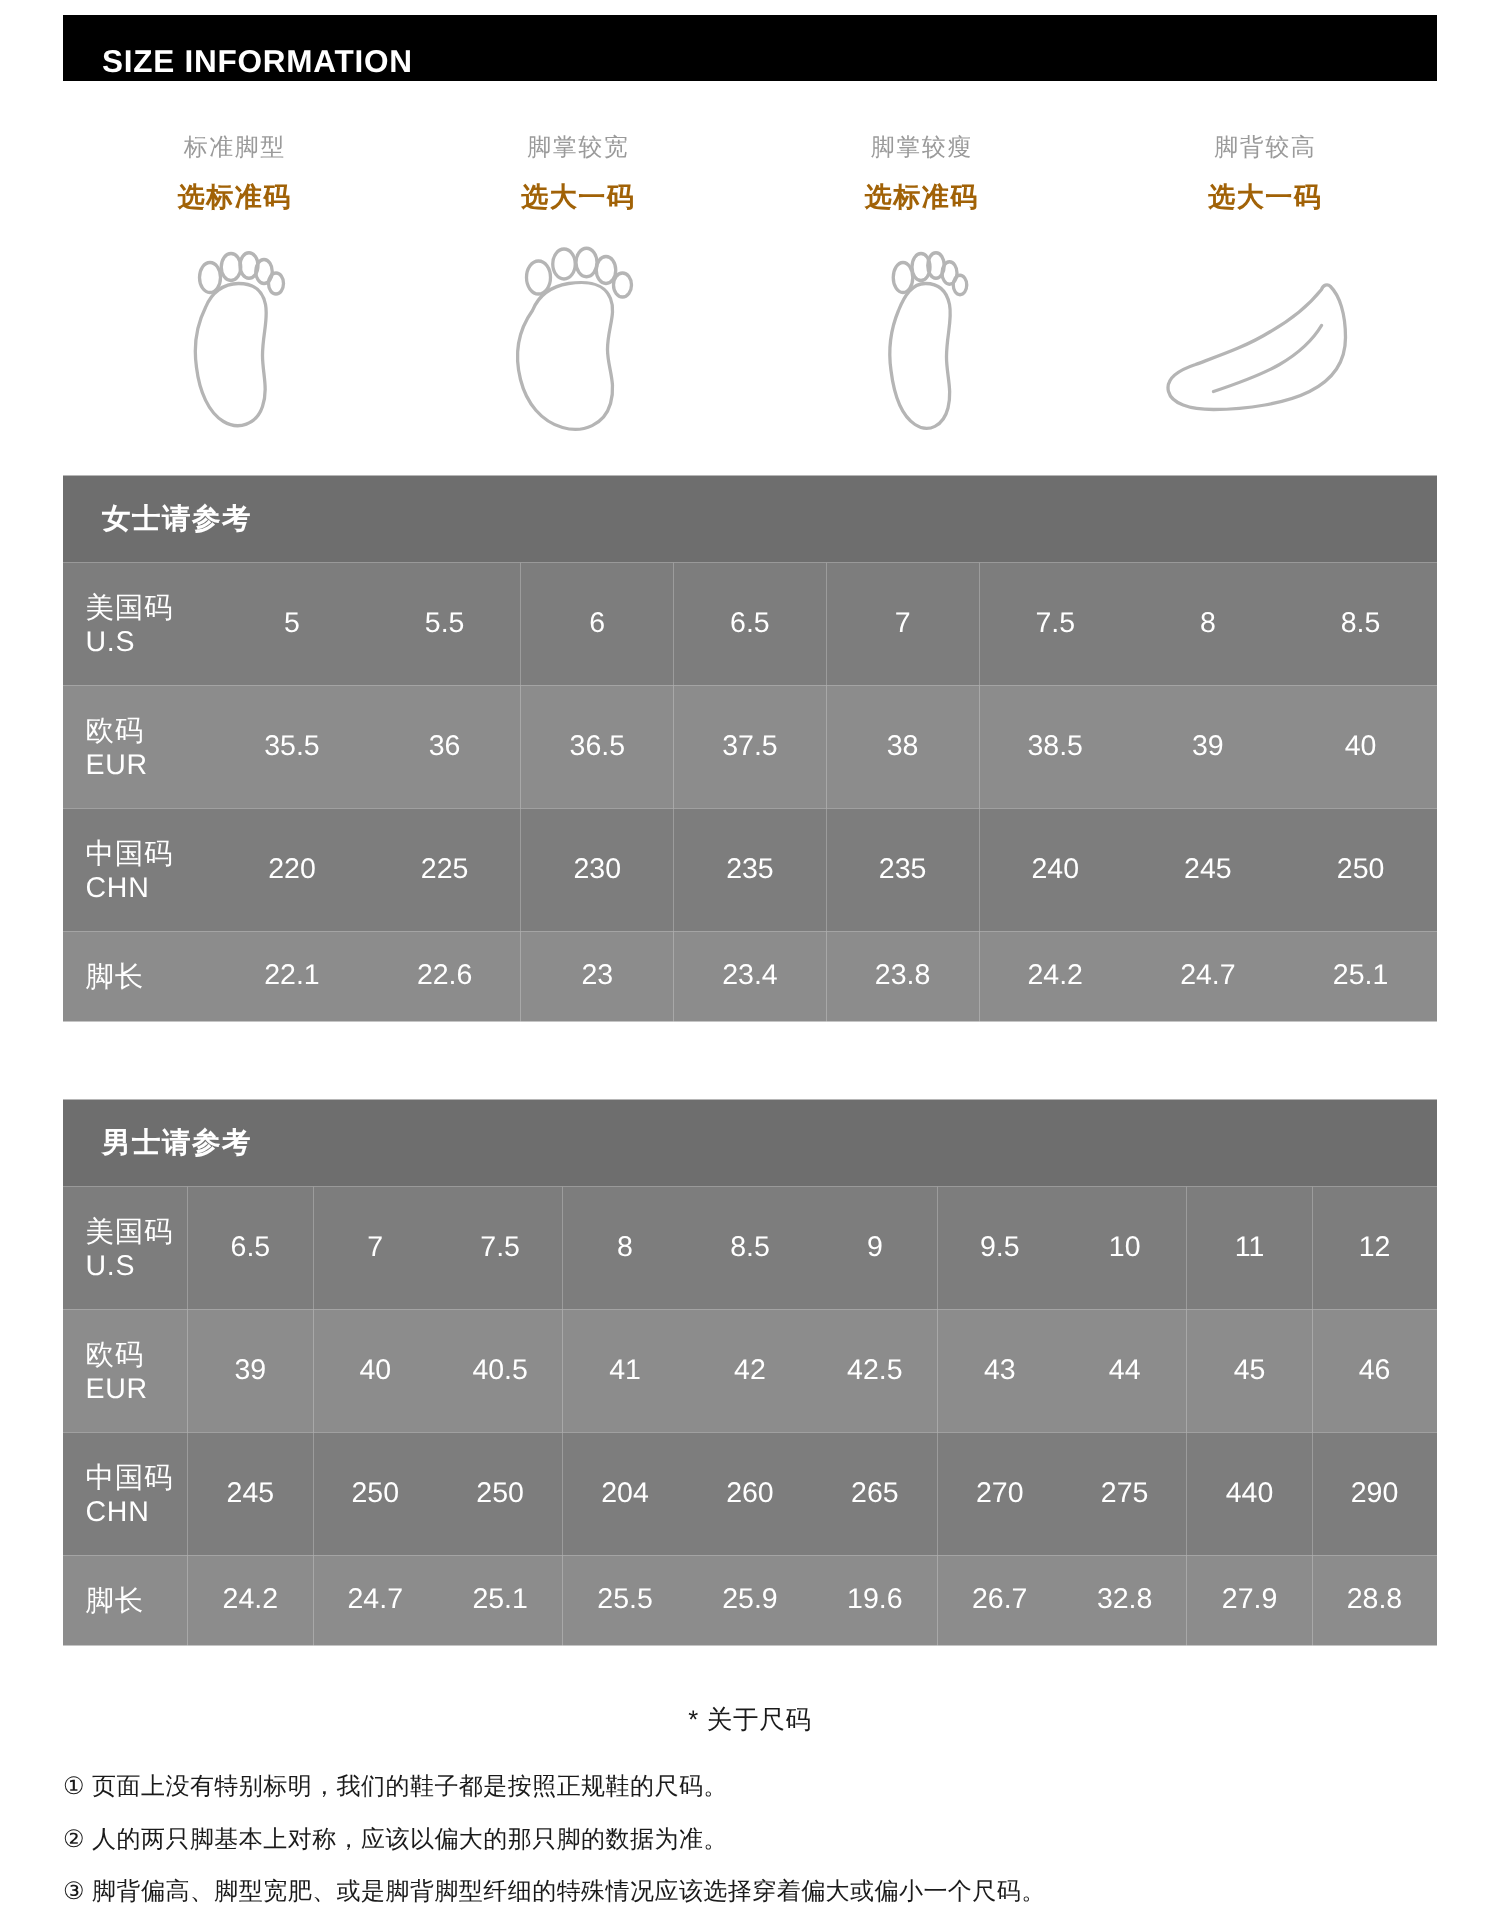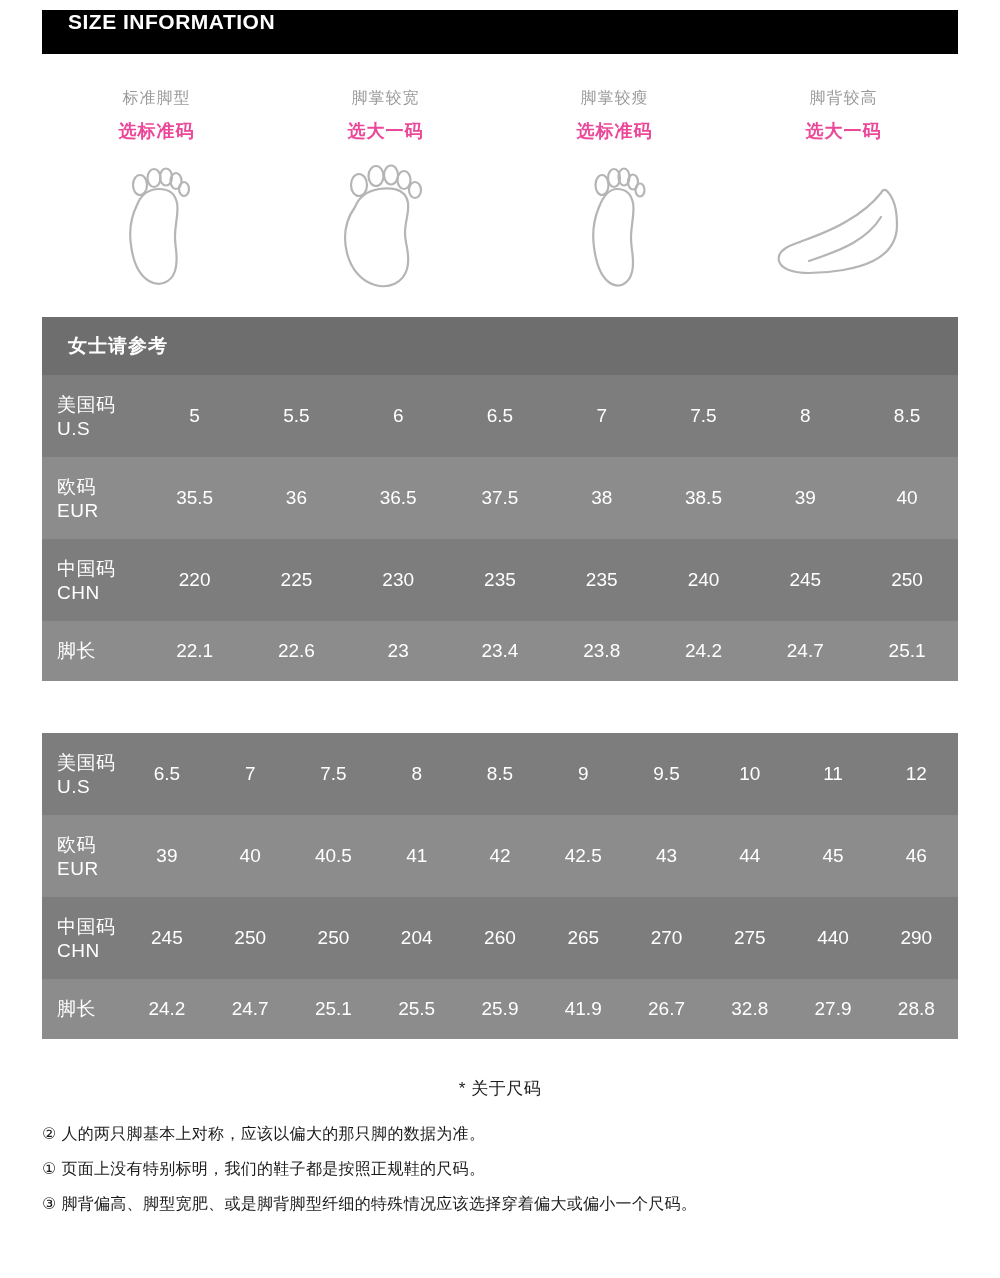--- a/index.html
+++ b/index.html
@@ -16,21 +16,21 @@
     background: #fff;
     padding: 0;
   }
 
   
   .header-bar {
     margin: 10px 42px 0 42px;
     background: #000000;
     height: 44px;
     display: flex;
-    align-items: flex-start;
+    align-items: flex-end;
     padding-left: 26px;
   }
   .header-bar .title {
     color: #ffffff;
     font-size: 21px;
     font-weight: bold;
     letter-spacing: 0.5px;
   }
 
   
@@ -43,21 +43,21 @@
     flex: 1;
     text-align: center;
   }
   .foot-type .ft-sub {
     color: #9a9a9a;
     font-size: 16px;
     margin-bottom: 10px;
     letter-spacing: 1px;
   }
   .foot-type .ft-main {
-    color: #ec4899;
+    color: #a16207;
     font-size: 18px;
     font-weight: bold;
     margin-bottom: 14px;
     letter-spacing: 1px;
   }
   .foot-type .ft-icon {
     height: 136px;
     display: flex;
     align-items: flex-start;
     justify-content: center;
@@ -240,20 +240,23 @@
         <td>24.7</td>
         <td>25.1</td>
       </tr>
     </tbody>
   </table>
 
   <div class="table-gap"></div>
 
   <table class="size-table">
     <tbody>
+      <tr class="cap-row">
+        <td colspan="11">男士请参考</td>
+      </tr>
       <tr class="dark">
         <td class="rowlabel">美国码U.S</td>
         <td>6.5</td>
         <td>7</td>
         <td>7.5</td>
         <td>8</td>
         <td>8.5</td>
         <td>9</td>
         <td>9.5</td>
         <td>10</td>
@@ -286,29 +289,29 @@
         <td>440</td>
         <td>290</td>
       </tr>
       <tr class="light">
         <td class="rowlabel">脚长</td>
         <td>24.2</td>
         <td>24.7</td>
         <td>25.1</td>
         <td>25.5</td>
         <td>25.9</td>
-        <td>41.9</td>
+        <td>19.6</td>
         <td>26.7</td>
         <td>32.8</td>
         <td>27.9</td>
         <td>28.8</td>
       </tr>
     </tbody>
   </table>
 
   <div class="notes">
     <div class="note-title">* 关于尺码</div>
+    <div class="note-line">① 页面上没有特别标明，我们的鞋子都是按照正规鞋的尺码。</div>
     <div class="note-line">② 人的两只脚基本上对称，应该以偏大的那只脚的数据为准。</div>
-    <div class="note-line">① 页面上没有特别标明，我们的鞋子都是按照正规鞋的尺码。</div>
     <div class="note-line">③ 脚背偏高、脚型宽肥、或是脚背脚型纤细的特殊情况应该选择穿着偏大或偏小一个尺码。</div>
   </div>
 
 </div>
 
 </body></html>

